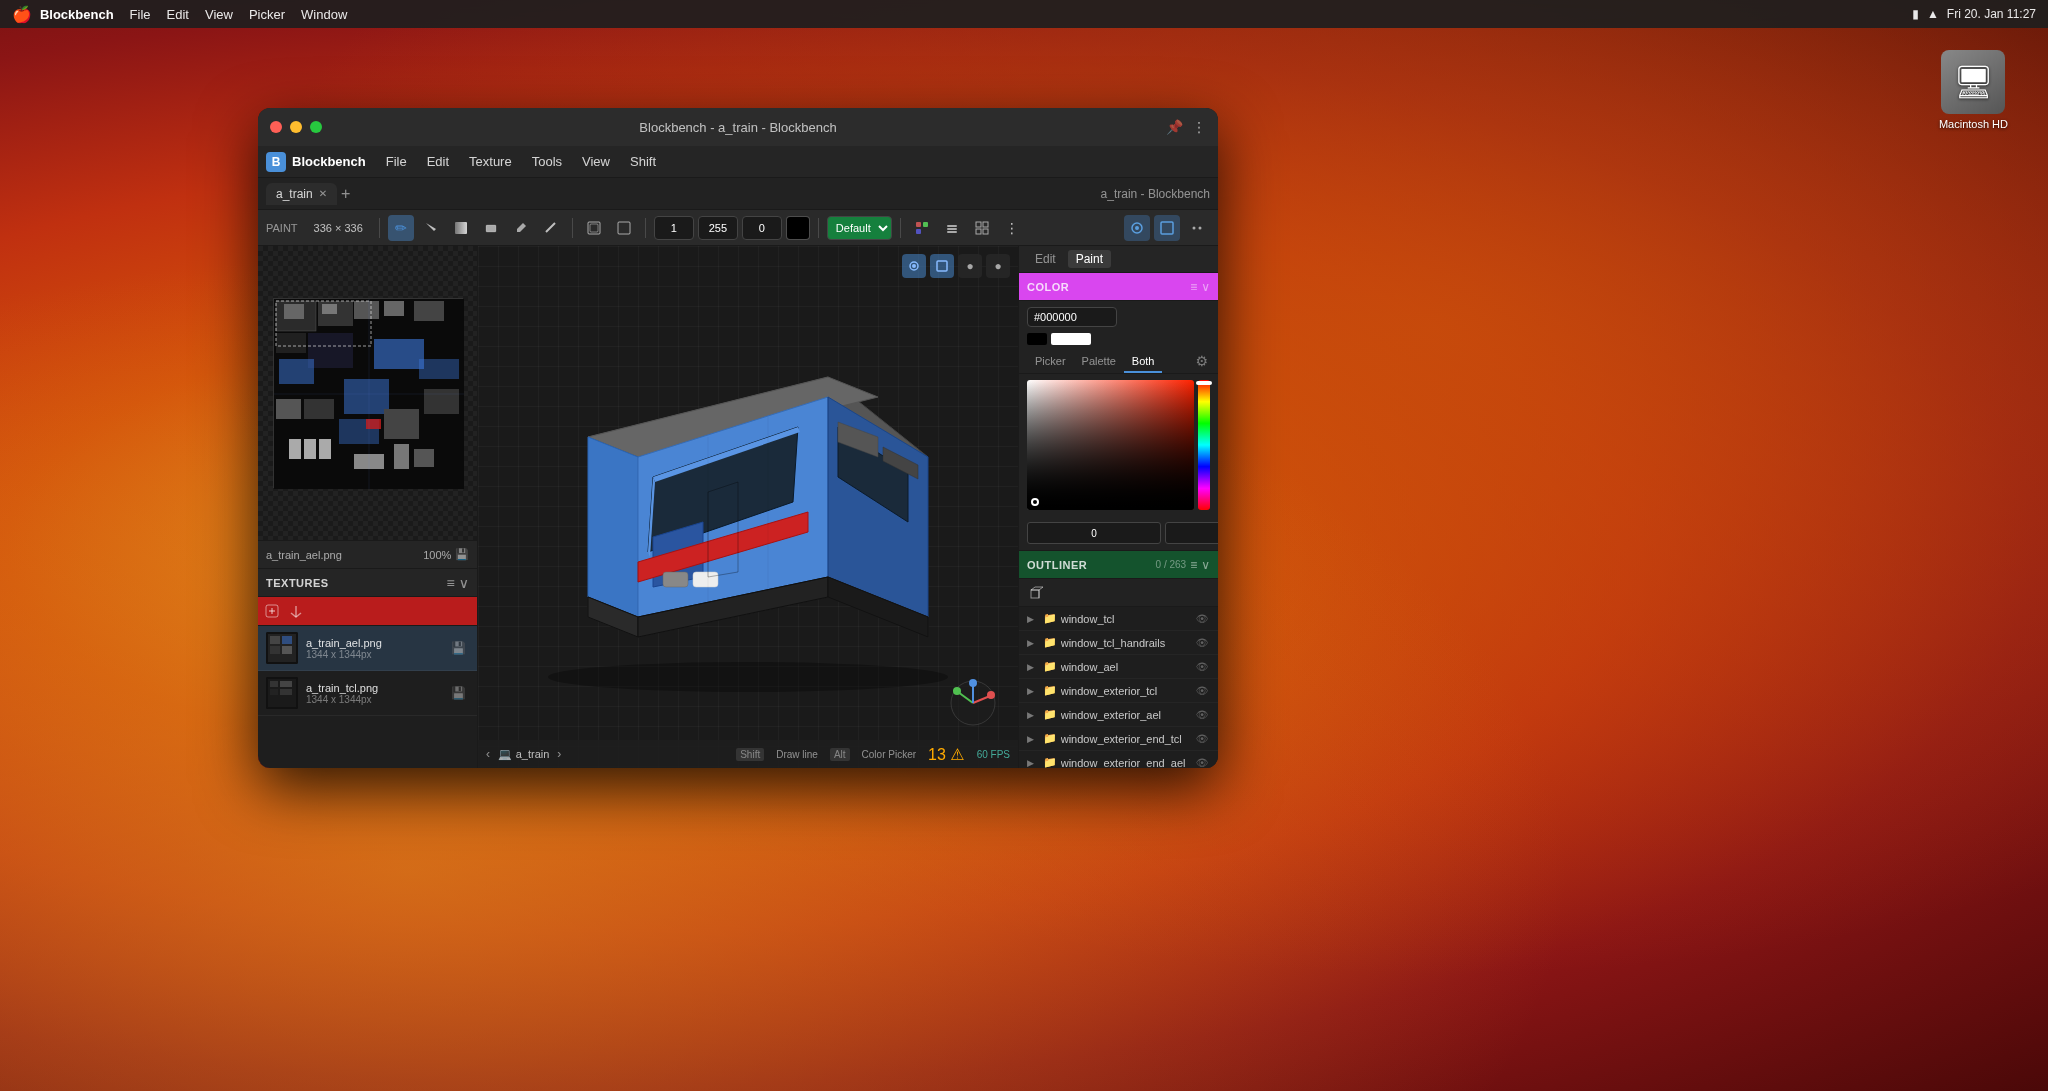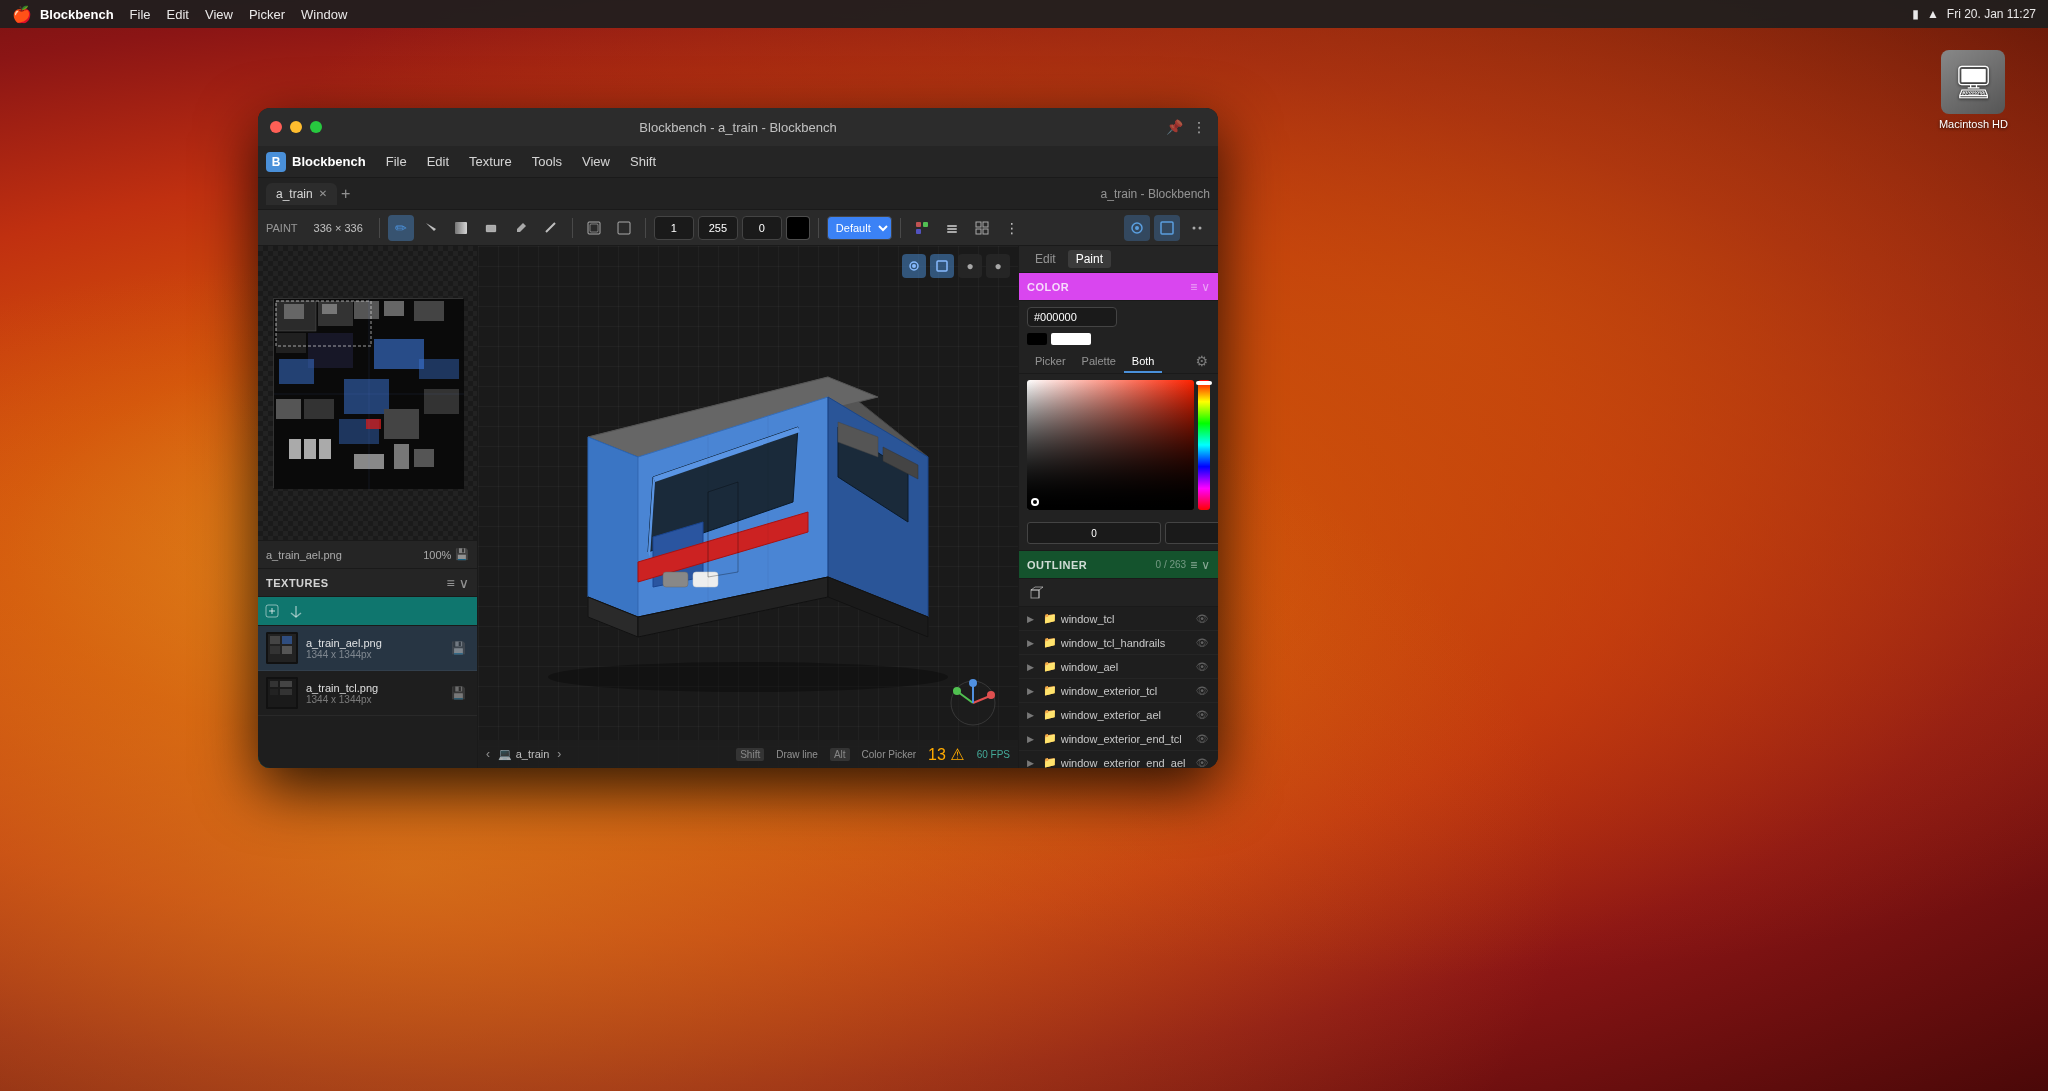--- a/index.html
+++ b/index.html
@@ -292,40 +292,40 @@
       padding: 0 4px;
     }
     .toolbar-color-swatch {
       width: 24px;
       height: 24px;
       border-radius: 4px;
       border: 1px solid rgba(255,255,255,0.3);
       cursor: pointer;
     }
     .toolbar-select {
-      background: #3b82f6;
+      background: #15803d;
       border: 1px solid #444;
       border-radius: 4px;
       color: #fff;
       font-size: 11px;
       padding: 2px 4px;
       height: 24px;
     }
 
     
     .main-content {
       flex: 1;
       display: flex;
       overflow: hidden;
     }
 
     
     .left-panel {
       width: 220px;
-      background: #0f766e;
+      background: #b91c1c;
       border-right: 1px solid #1a1a1a;
       display: flex;
       flex-direction: column;
       flex-shrink: 0;
     }
     .texture-canvas-area {
       flex: 1;
       position: relative;
       overflow: hidden;
       background: #111;

